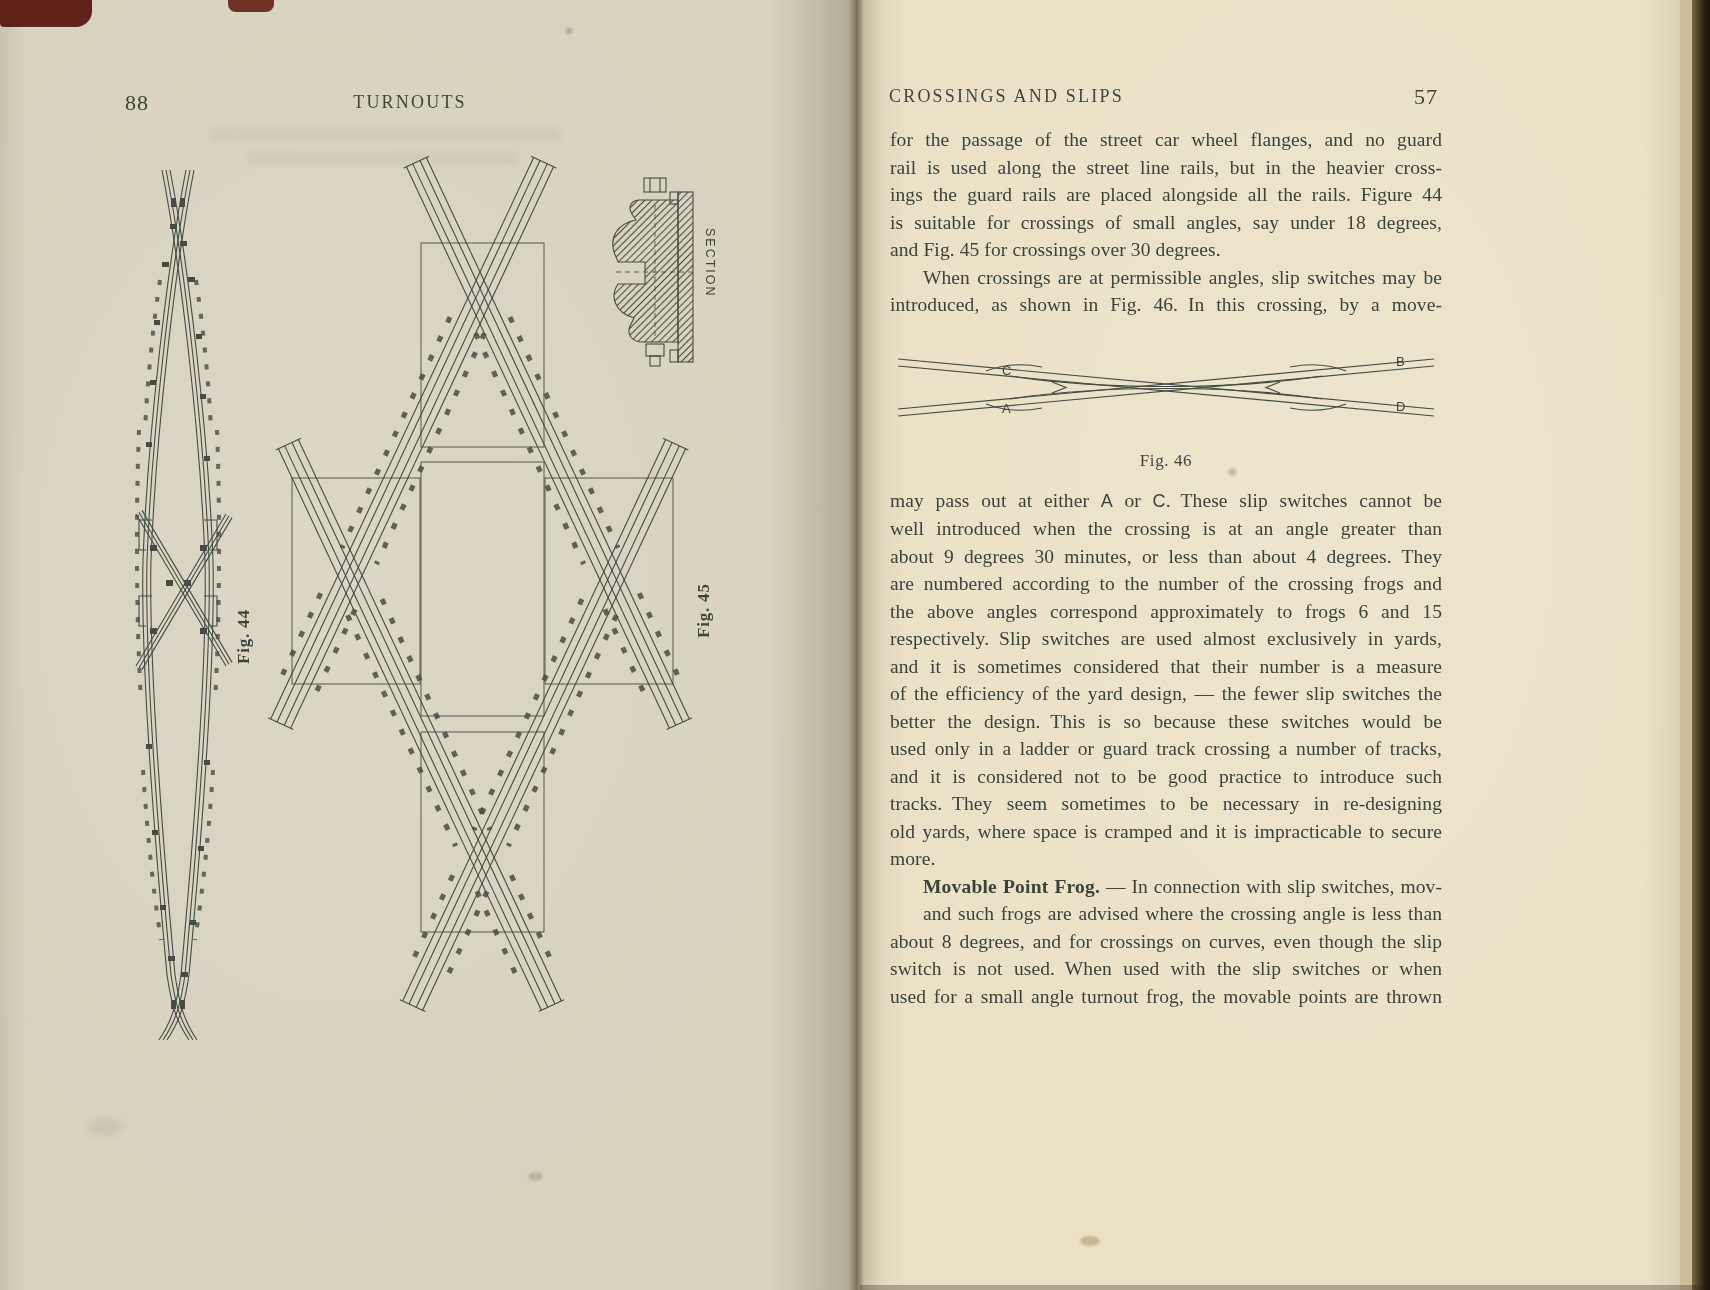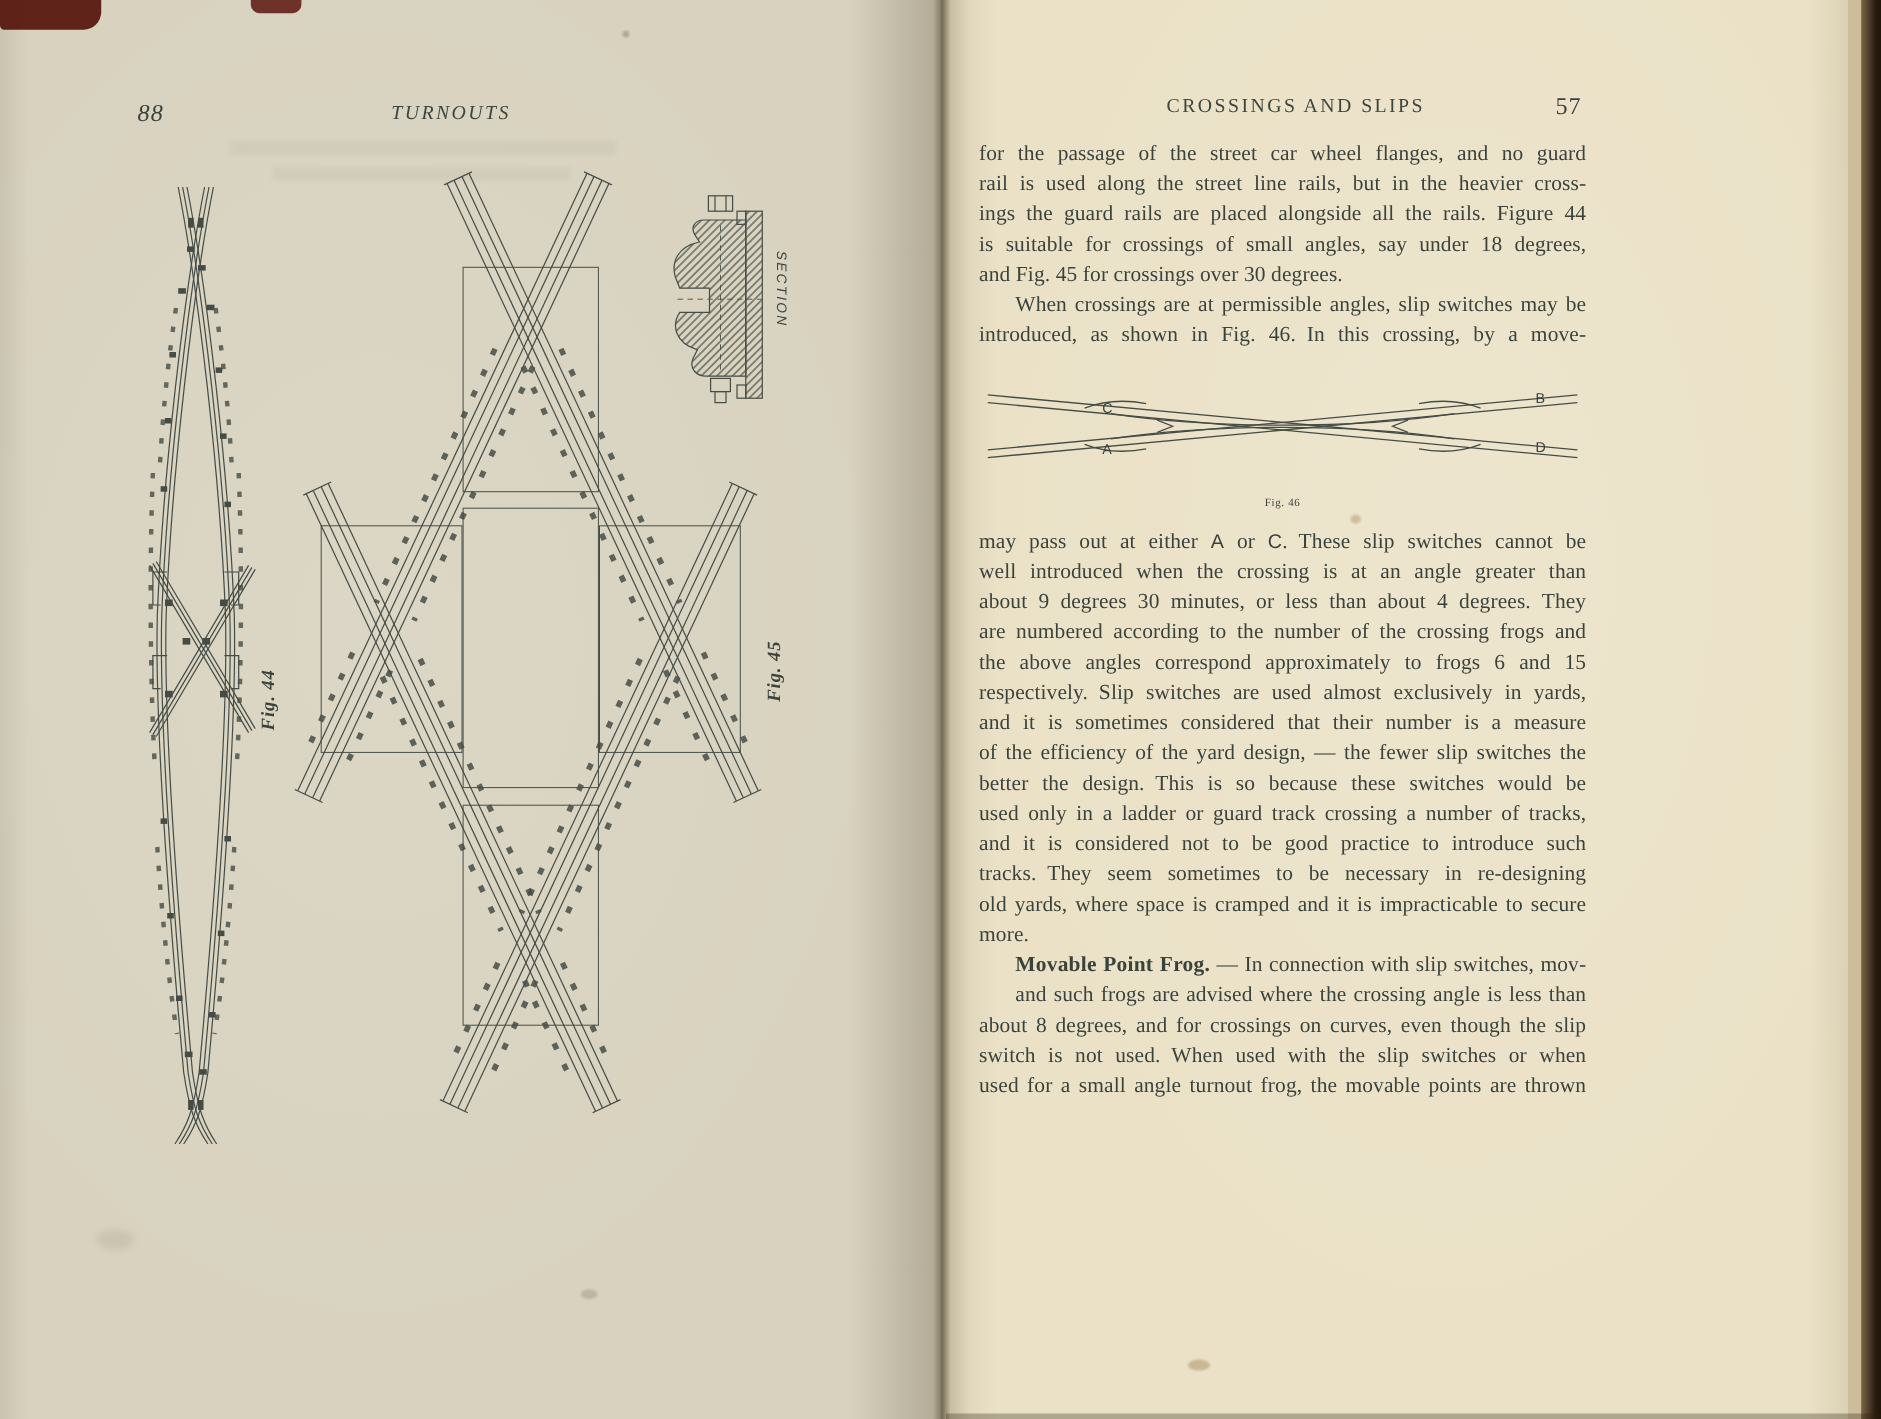--- a/index.html
+++ b/index.html
@@ -10,21 +10,20 @@
   }
   
   .page{position:absolute;top:0;height:1290px;}
   .page-left{
     left:0;width:856px;
     background:
       radial-gradient(ellipse at 40% 45%, rgba(255,255,255,0.10), rgba(0,0,0,0) 70%),
       linear-gradient(to right, rgba(70,60,40,0.10) 0%, rgba(0,0,0,0) 3%),
       linear-gradient(to right, rgba(0,0,0,0) 90%, rgba(75,62,38,0.28) 100%),
       #d8d2bf;
-    font-style: italic;
   }
   .page-right{
     left:856px;width:838px;
     background:
       linear-gradient(to right, rgba(80,64,36,0.30) 0%, rgba(80,64,36,0.06) 3%, rgba(0,0,0,0) 6%),
       linear-gradient(to right, rgba(0,0,0,0) 94%, rgba(120,100,60,0.18) 100%),
       radial-gradient(ellipse at 55% 40%, rgba(255,255,255,0.12), rgba(0,0,0,0) 75%),
       #eae1c6;
   }
   .spine{position:absolute;left:848px;top:0;width:16px;height:1290px;
@@ -43,35 +42,35 @@
   .s5{left:88px;top:1118px;width:34px;height:18px;background:rgba(95,82,58,0.10);filter:blur(3px);}
   .ghost{position:absolute;background:rgba(90,95,88,0.06);filter:blur(2px);}
   .g1{left:210px;top:128px;width:350px;height:13px;}
   .g2{left:248px;top:152px;width:270px;height:12px;}
 
   
   .pagenum{position:absolute;font-size:22px;color:#3b423c;letter-spacing:1px;}
   .runhead{position:absolute;font-size:18px;letter-spacing:2.2px;color:#3e453f;}
   .pn-left{left:125px;top:90px;}
   .rh-left{left:0;top:92px;width:820px;text-align:center;}
-  .rh-right{left:46px;top:86px;width:552px;text-align:center;}
+  .rh-right{left:33px;top:86px;width:552px;text-align:left;}
   .pn-right{left:558px;top:84px;}
 
   
   .textcol{position:absolute;left:34px;top:126px;width:552px;color:#3a423c;}
   .tline{
     font-size:19.5px;line-height:27.5px;letter-spacing:0.1px;
     text-align:justify;text-align-last:justify;white-space:normal;
   }
   .tline.last{text-align-last:left;}
   .para.indent .tline:first-child{text-indent:33px;}
   .sans{font-family:"Liberation Sans", sans-serif;font-size:18px;}
   b{letter-spacing:0.2px;}
   .figblock{margin:22px 0 10px 0;}
-  .figcap{text-align:center;font-size:10px;letter-spacing:0.6px;color:#3d443e;margin:2px 0 16px 0;}
+  .figcap{text-align:center;font-size:17px;letter-spacing:0.6px;color:#3d443e;margin:2px 0 16px 0;}
 
   
   .leftart{position:absolute;left:0;top:0;width:856px;height:1290px;}
   .chairs{stroke-dasharray:6 15;stroke-width:5;opacity:.85;}
   .chairs44{stroke-dasharray:5 12;stroke-width:4;opacity:.8;}
   svg text{fill:#3c433d;}
   .figlabel{font-family:"Liberation Serif", serif;font-weight:bold;font-size:17px;letter-spacing:0.8px;}
   .seclabel{font-family:"Liberation Sans", sans-serif;font-size:12.5px;letter-spacing:2px;}
   .f46label{font-family:"Liberation Sans", sans-serif;font-size:13px;}
 </style>

